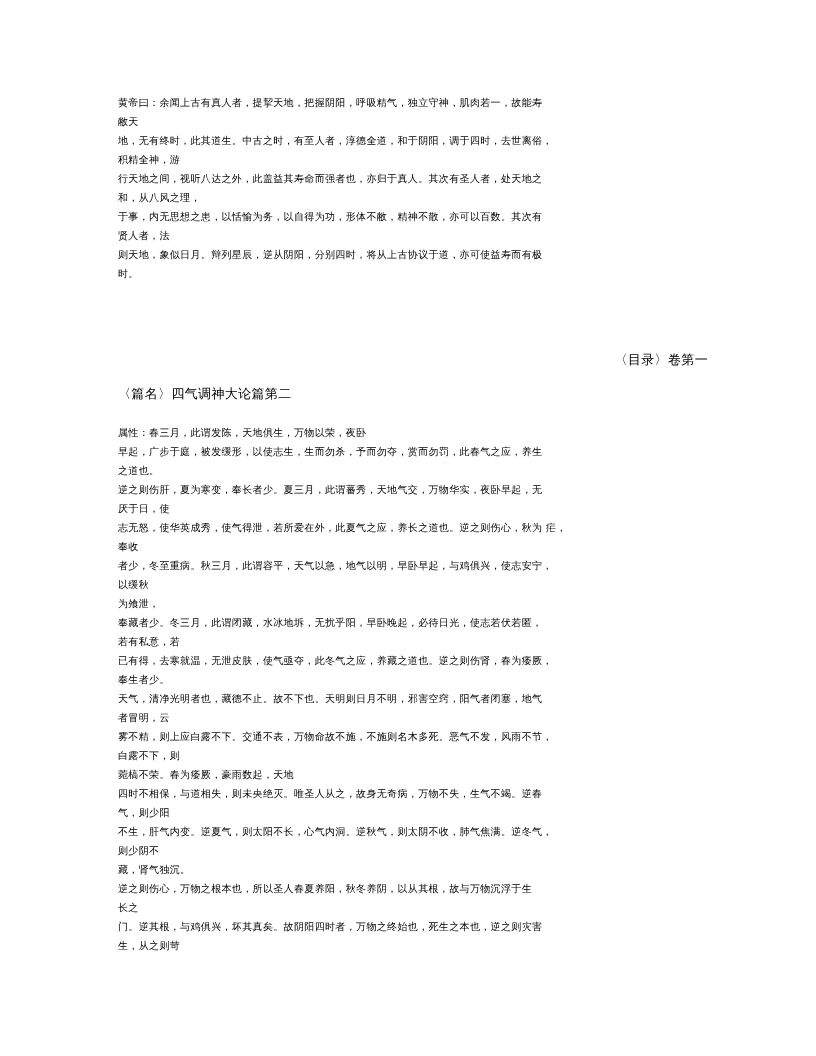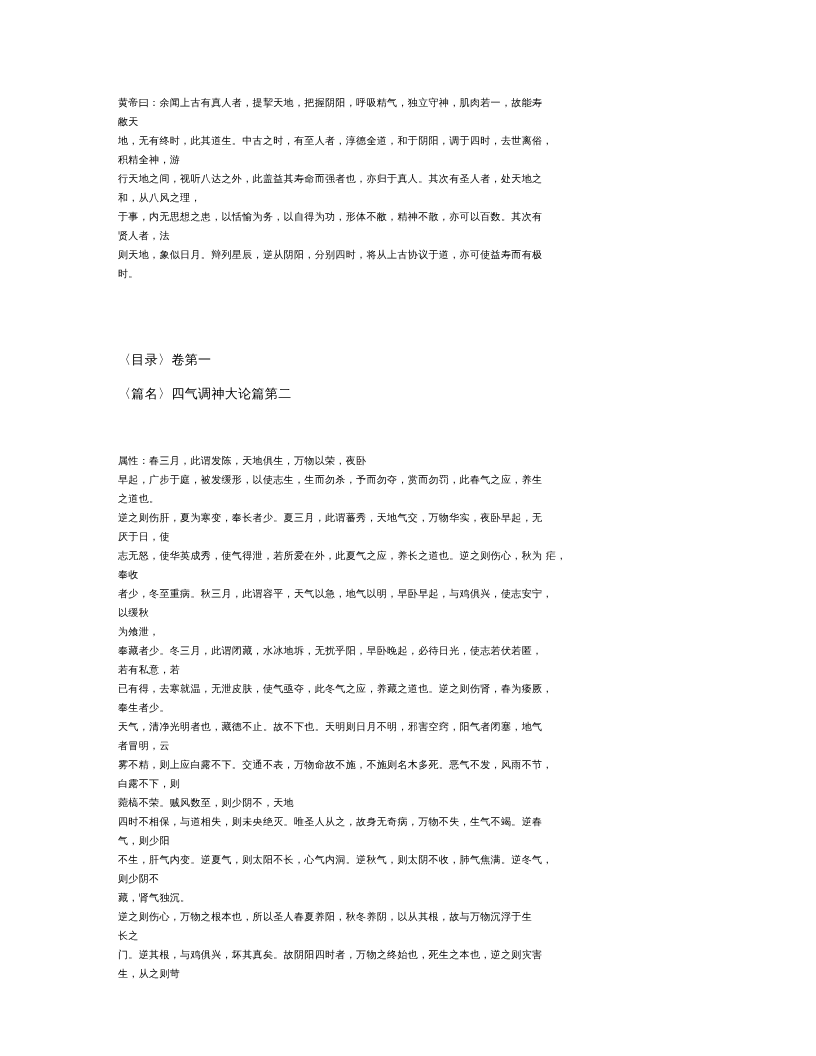--- a/index.html
+++ b/index.html
@@ -29,48 +29,48 @@
       <span class="line">地，无有终时，此其道生。中古之时，有至人者，淳德全道，和于阴阳，调于四时，去世离俗，</span>
       <span class="line">积精全神，游</span>
       <span class="line">行天地之间，视听八达之外，此盖益其寿命而强者也，亦归于真人。其次有圣人者，处天地之</span>
       <span class="line">和，从八风之理，</span>
       <span class="line">于事，内无思想之患，以恬愉为务，以自得为功，形体不敝，精神不散，亦可以百数。其次有</span>
       <span class="line">贤人者，法</span>
       <span class="line">则天地，象似日月。辩列星辰，逆从阴阳，分别四时，将从上古协议于道，亦可使益寿而有极</span>
       <span class="line">时。</span>
     </div>
 
-  <div class="block" style="top:350px;">
+  <div class="block" style="top:350px;text-align:right;">
     <span class="heading">〈目录〉卷第一</span>
   </div>
 
   <div class="block" style="top:384px;">
     <span class="heading">〈篇名〉四气调神大论篇第二</span>
   </div>
 
-  <div class="block" id="body" style="top:423px;margin-top:28px;">
+  <div class="block" id="body" style="top:423px;">
       <span class="line">属性：春三月，此谓发陈，天地俱生，万物以荣，夜卧</span>
       <span class="line">早起，广步于庭，被发缓形，以使志生，生而勿杀，予而勿夺，赏而勿罚，此春气之应，养生</span>
       <span class="line">之道也。</span>
       <span class="line">逆之则伤肝，夏为寒变，奉长者少。夏三月，此谓蕃秀，天地气交，万物华实，夜卧早起，无</span>
       <span class="line">厌于日，使</span>
       <span class="line">志无怒，使华英成秀，使气得泄，若所爱在外，此夏气之应，养长之道也。逆之则伤心，秋为 疟，</span>
       <span class="line">奉收</span>
       <span class="line">者少，冬至重病。秋三月，此谓容平，天气以急，地气以明，早卧早起，与鸡俱兴，使志安宁，</span>
       <span class="line">以缓秋</span>
       <span class="line">为飧泄，</span>
       <span class="line">奉藏者少。冬三月，此谓闭藏，水冰地坼，无扰乎阳，早卧晚起，必待日光，使志若伏若匿，</span>
       <span class="line">若有私意，若</span>
       <span class="line">已有得，去寒就温，无泄皮肤，使气亟夺，此冬气之应，养藏之道也。逆之则伤肾，春为痿厥，</span>
       <span class="line">奉生者少。</span>
       <span class="line">天气，清净光明者也，藏德不止。故不下也。天明则日月不明，邪害空窍，阳气者闭塞，地气</span>
       <span class="line">者冒明，云</span>
       <span class="line">雾不精，则上应白露不下。交通不表，万物命故不施，不施则名木多死。恶气不发，风雨不节，</span>
       <span class="line">白露不下，则</span>
-      <span class="line">菀槁不荣。贼风数至，则少阴不，天地</span>
+      <span class="line">菀槁不荣。春为痿厥，豪雨数起，天地</span>
       <span class="line">四时不相保，与道相失，则未央绝灭。唯圣人从之，故身无奇病，万物不失，生气不竭。逆春</span>
       <span class="line">气，则少阳</span>
       <span class="line">不生，肝气内变。逆夏气，则太阳不长，心气内洞。逆秋气，则太阴不收，肺气焦满。逆冬气，</span>
       <span class="line">则少阴不</span>
       <span class="line">藏，肾气独沉。</span>
       <span class="line">逆之则伤心，万物之根本也，所以圣人春夏养阳，秋冬养阴，以从其根，故与万物沉浮于生</span>
       <span class="line">长之</span>
       <span class="line">门。逆其根，与鸡俱兴，坏其真矣。故阴阳四时者，万物之终始也，死生之本也，逆之则灾害</span>
       <span class="line">生，从之则苛</span>
     </div>

